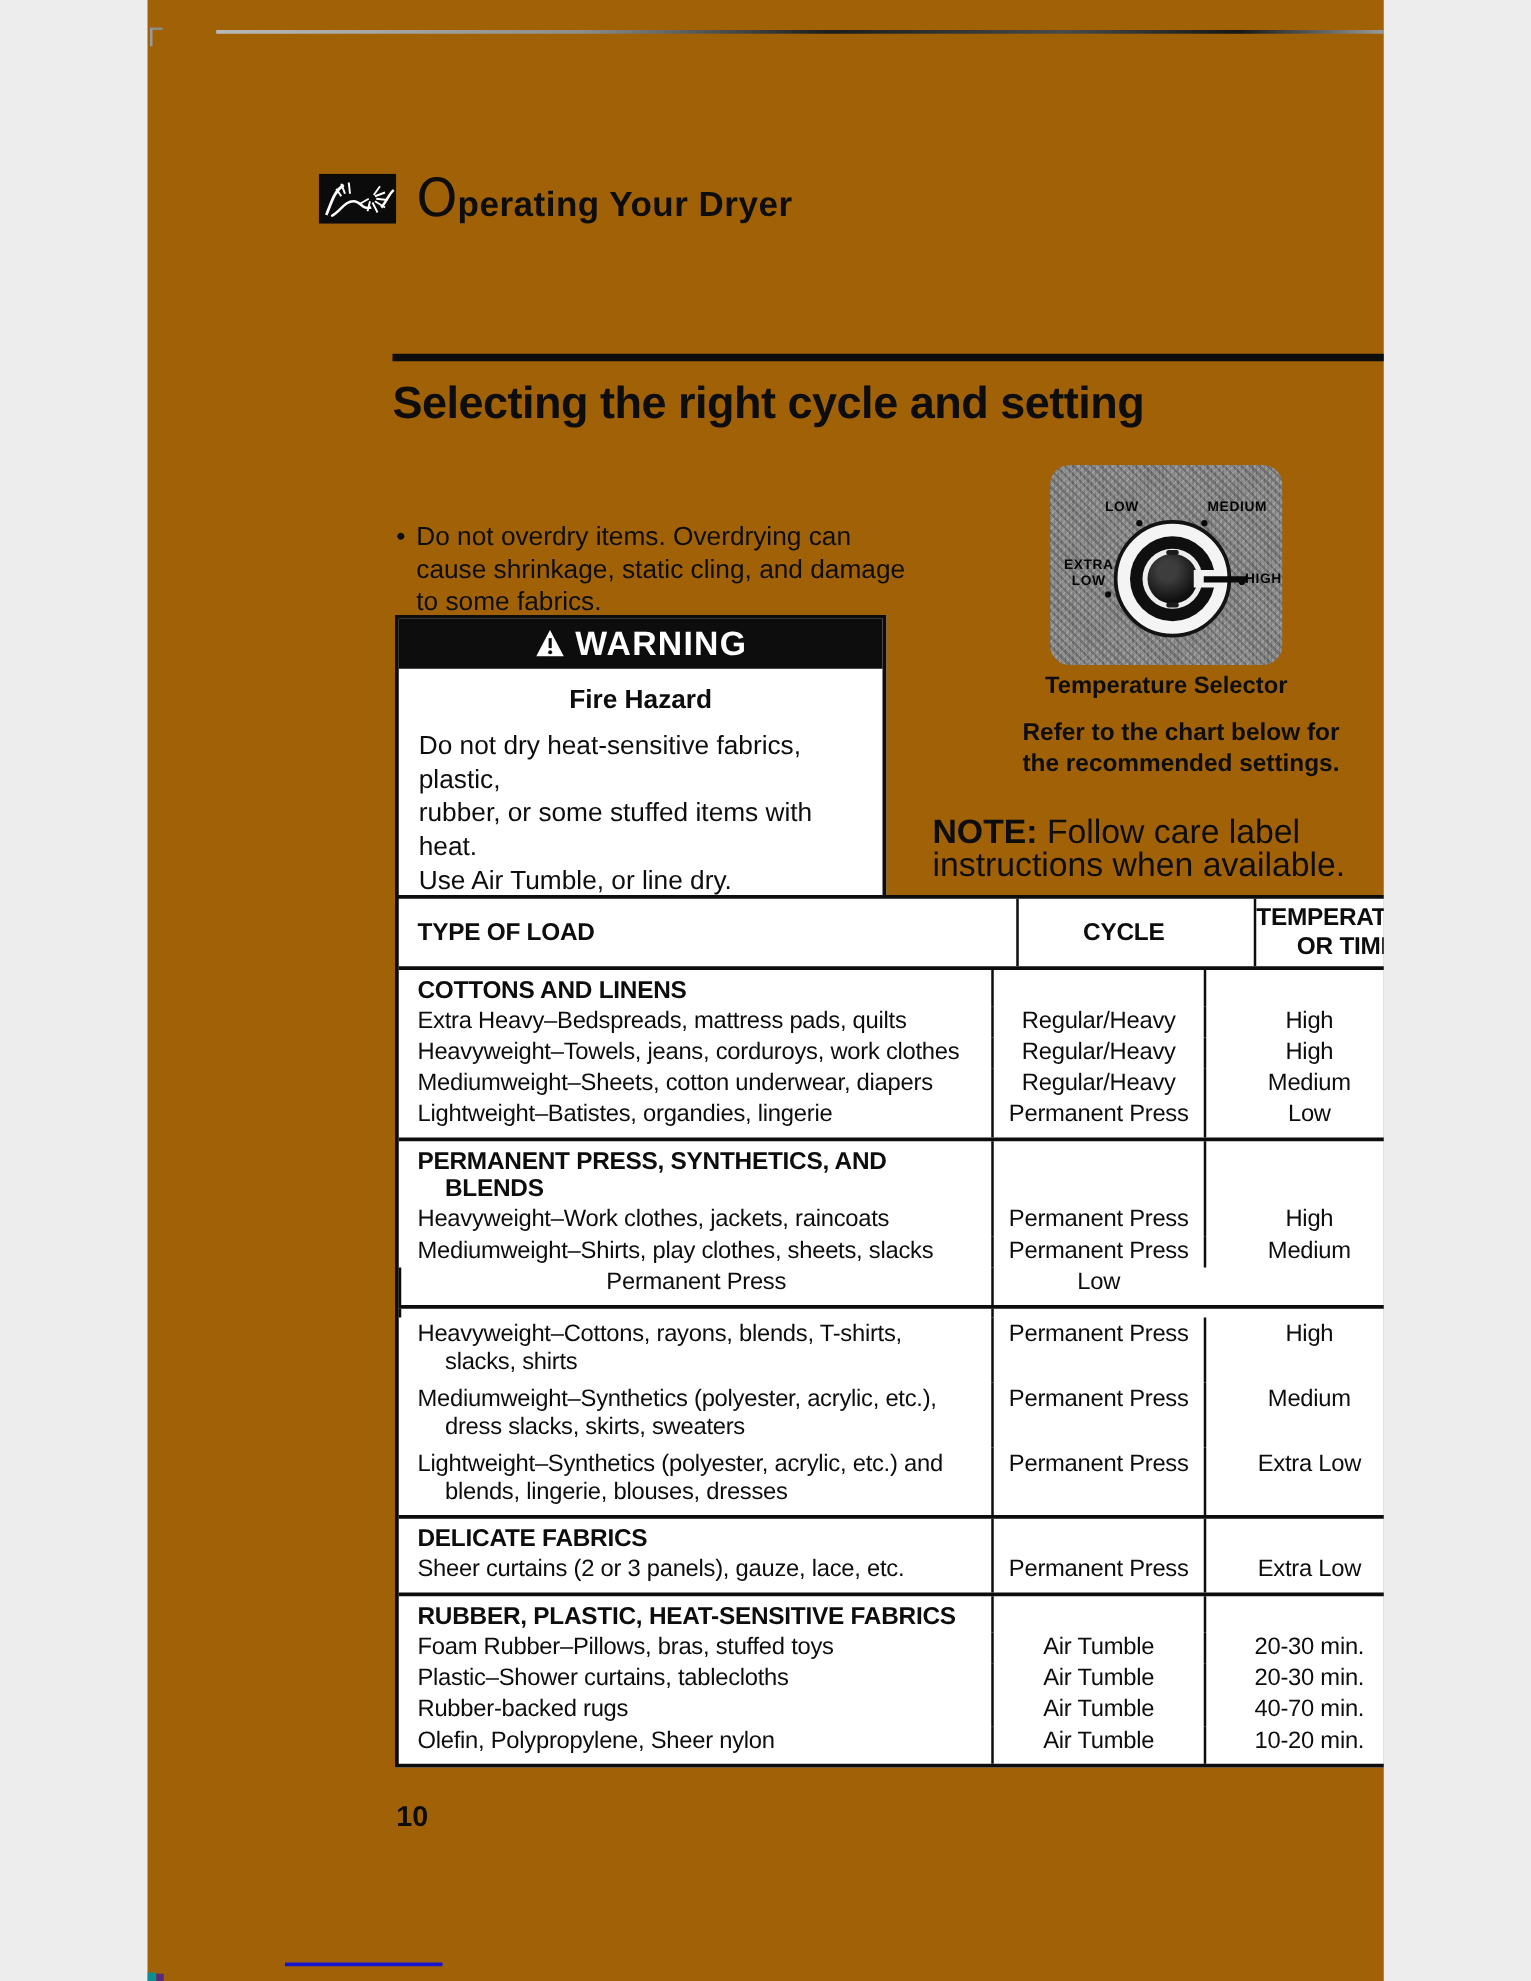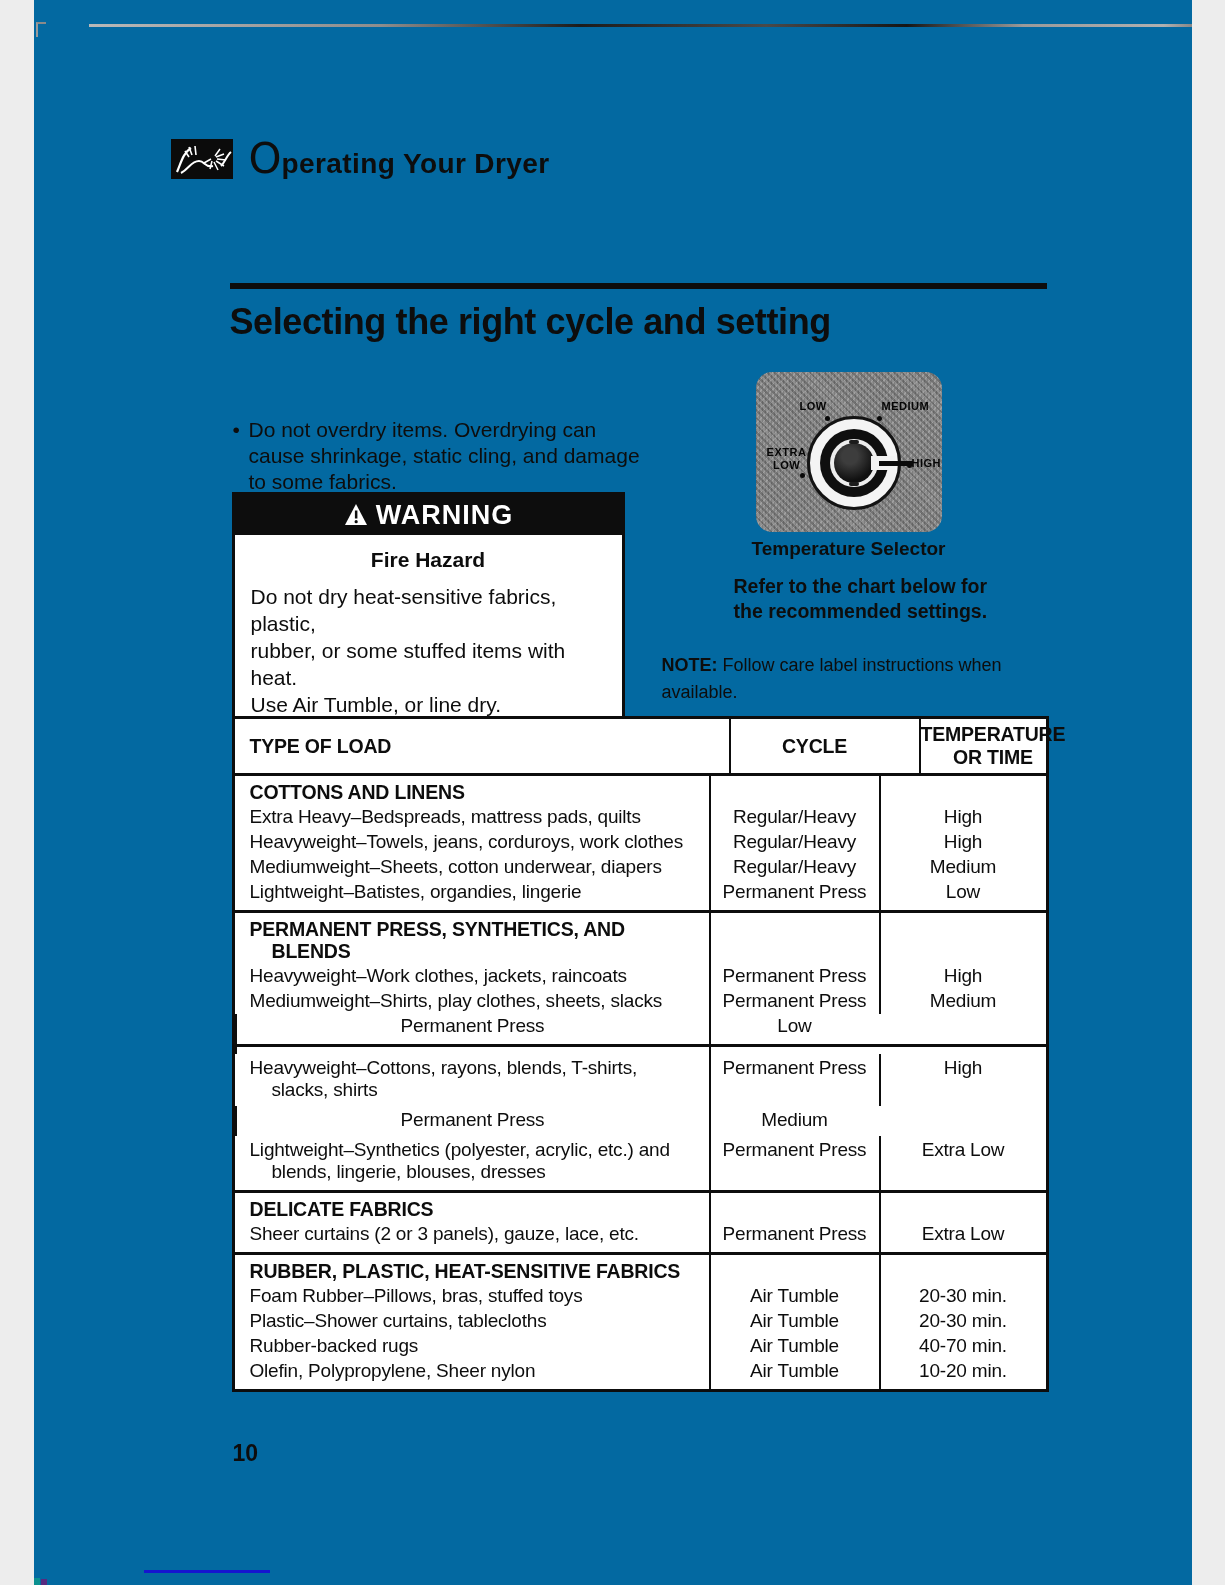--- a/index.html
+++ b/index.html
@@ -1,16 +1,16 @@
 <!DOCTYPE html>
 <html><head>
 <meta charset="utf-8">
 <style>
   html,body{margin:0;padding:0;background:#ededed;}
-  .page{position:relative;width:1158px;height:1585px;margin:0 auto;background:#0369a1;
+  .page{position:relative;width:989px;height:1585px;margin:0 auto;background:#a16207;
         font-family:"Liberation Sans",sans-serif;color:#0d0d0d;overflow:hidden;}
 
   
   .artifact-top{position:absolute;left:55px;top:24px;width:1168px;height:3px;
     background:linear-gradient(90deg,#b9b9b9,#8d8d8d 25%,#1c1c1c 42%,#4a4a4a 58%,#161616 70%,#9a9a9a 80%,#b0b0b0 92%,#2a2a2a);}
   .artifact-tmark{position:absolute;left:2px;top:22px;width:8px;height:13px;
     border-top:2px solid #8a8a8a;border-left:2px solid #9a9a9a;}
   .blueline{position:absolute;left:110px;top:1570px;width:126px;height:3px;background:#1515cf;}
   .corner-a{position:absolute;left:0;top:1578px;width:6px;height:7px;background:#0a9090;}
   .corner-b{position:absolute;left:7px;top:1579px;width:6px;height:6px;background:#572a80;}
@@ -59,21 +59,21 @@
   .d-inner{position:absolute;left:23px;top:23px;width:48px;height:48px;border-radius:50%;background:#ededed;}
   .d-knob{position:absolute;left:27px;top:27px;width:40px;height:40px;border-radius:50%;
     background:radial-gradient(circle at 40% 33%,#3d3d3d 0 22%,#101010 68%);}
   .d-tick{position:absolute;left:42px;width:10px;height:4px;border-radius:2px;background:#1c1c1c;}
   .d-tick.t{top:24px;} .d-tick.b{top:66px;}
   .d-notch{position:absolute;right:6px;top:40px;width:24px;height:14px;background:#f1f1f1;}
   .d-pointer{position:absolute;right:-12px;top:45px;width:34px;height:5px;background:#0a0a0a;}
 
   .caption{position:absolute;left:712px;top:538px;width:206px;text-align:center;font-weight:700;font-size:19px;}
   .refer{position:absolute;left:700px;top:574px;font-weight:700;font-size:19.5px;line-height:25px;white-space:pre-line;}
-  .note{position:absolute;left:628px;top:652px;width:356px;font-size:18px;line-height:27px;}
+  .note{position:absolute;left:628px;top:652px;width:356px;font-size:27px;line-height:27px;}
   .note .nlabel{font-weight:700;}
 
   
   .ctable{position:absolute;left:198px;top:716px;width:817px;border:3px solid #0d0d0d;box-sizing:border-box;
     font-size:19px;letter-spacing:-.2px;background:#fff;}
   .thead{display:grid;grid-template-columns:474px 170px 1fr;height:54px;gap:20px;}
   .th{display:flex;align-items:center;font-weight:700;font-size:19.5px;line-height:23px;}
   .th.c1{padding-left:15px;}
   .th.c2,.th.c3{justify-content:center;text-align:center;border-left:2.5px solid #0d0d0d;}
   .tsection{border-top:3px solid #0d0d0d;}
@@ -224,20 +224,22 @@
             <div class="cell cycle"></div>
             <div class="cell temp"></div>
           </div>
           <div class="trow multi">
             <div class="cell load">Heavyweight–Cottons, rayons, blends, T-shirts,
 slacks, shirts</div>
             <div class="cell cycle">Permanent Press</div>
             <div class="cell temp">High</div>
           </div>
           <div class="trow multi">
+            <div class="cell load">Mediumweight–Synthetics (polyester, acrylic, etc.),
+dress slacks, skirts, sweaters</div>
             <div class="cell cycle">Permanent Press</div>
             <div class="cell temp">Medium</div>
           </div>
           <div class="trow multi last">
             <div class="cell load">Lightweight–Synthetics (polyester, acrylic, etc.) and
 blends, lingerie, blouses, dresses</div>
             <div class="cell cycle">Permanent Press</div>
             <div class="cell temp">Extra Low</div>
           </div>
         </div>

